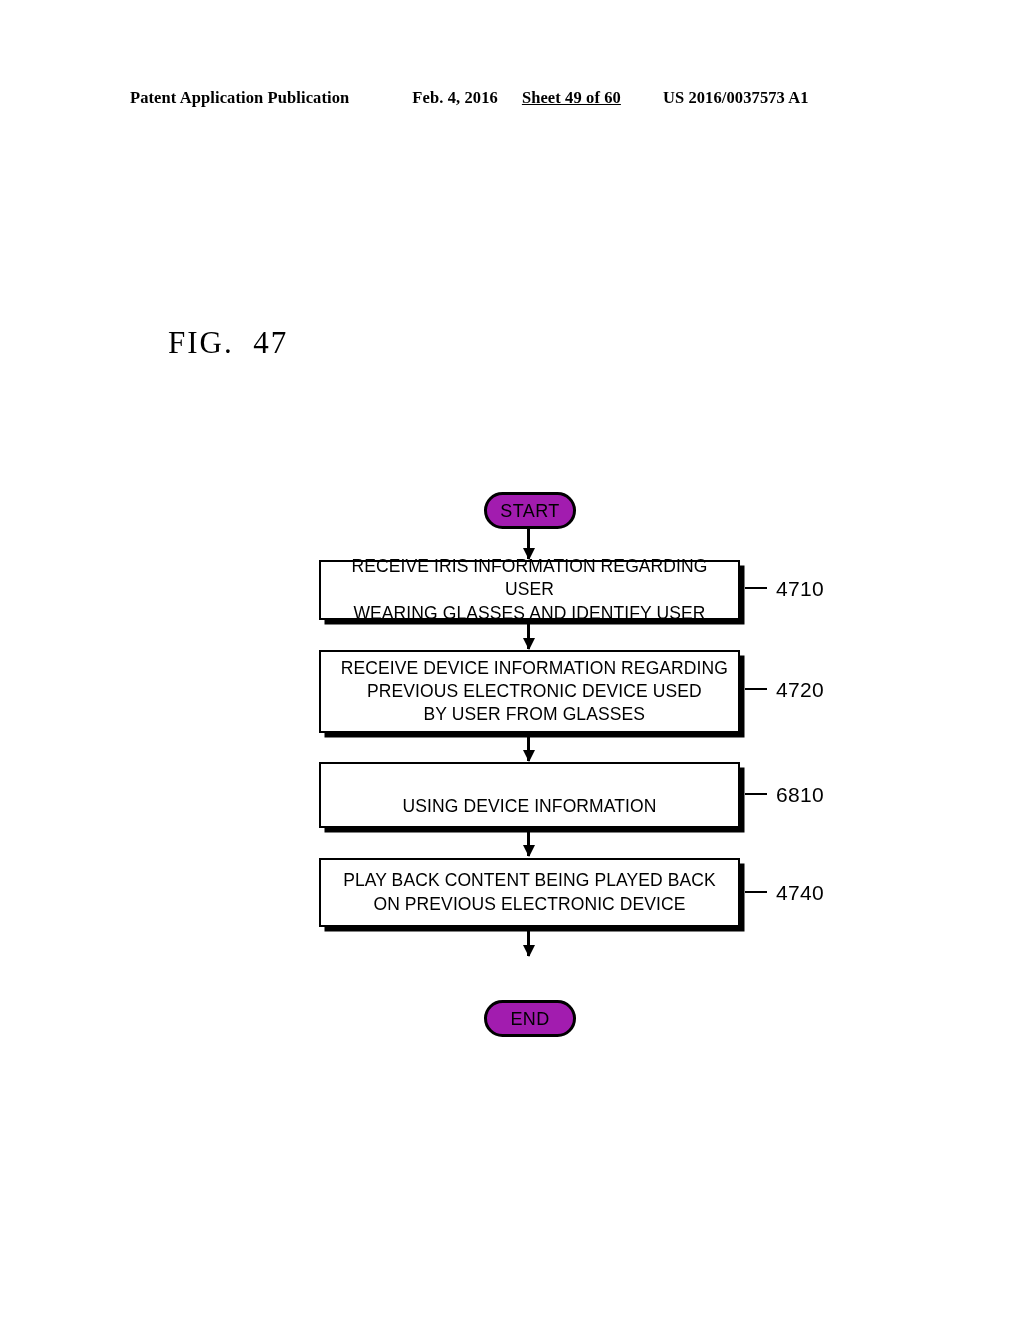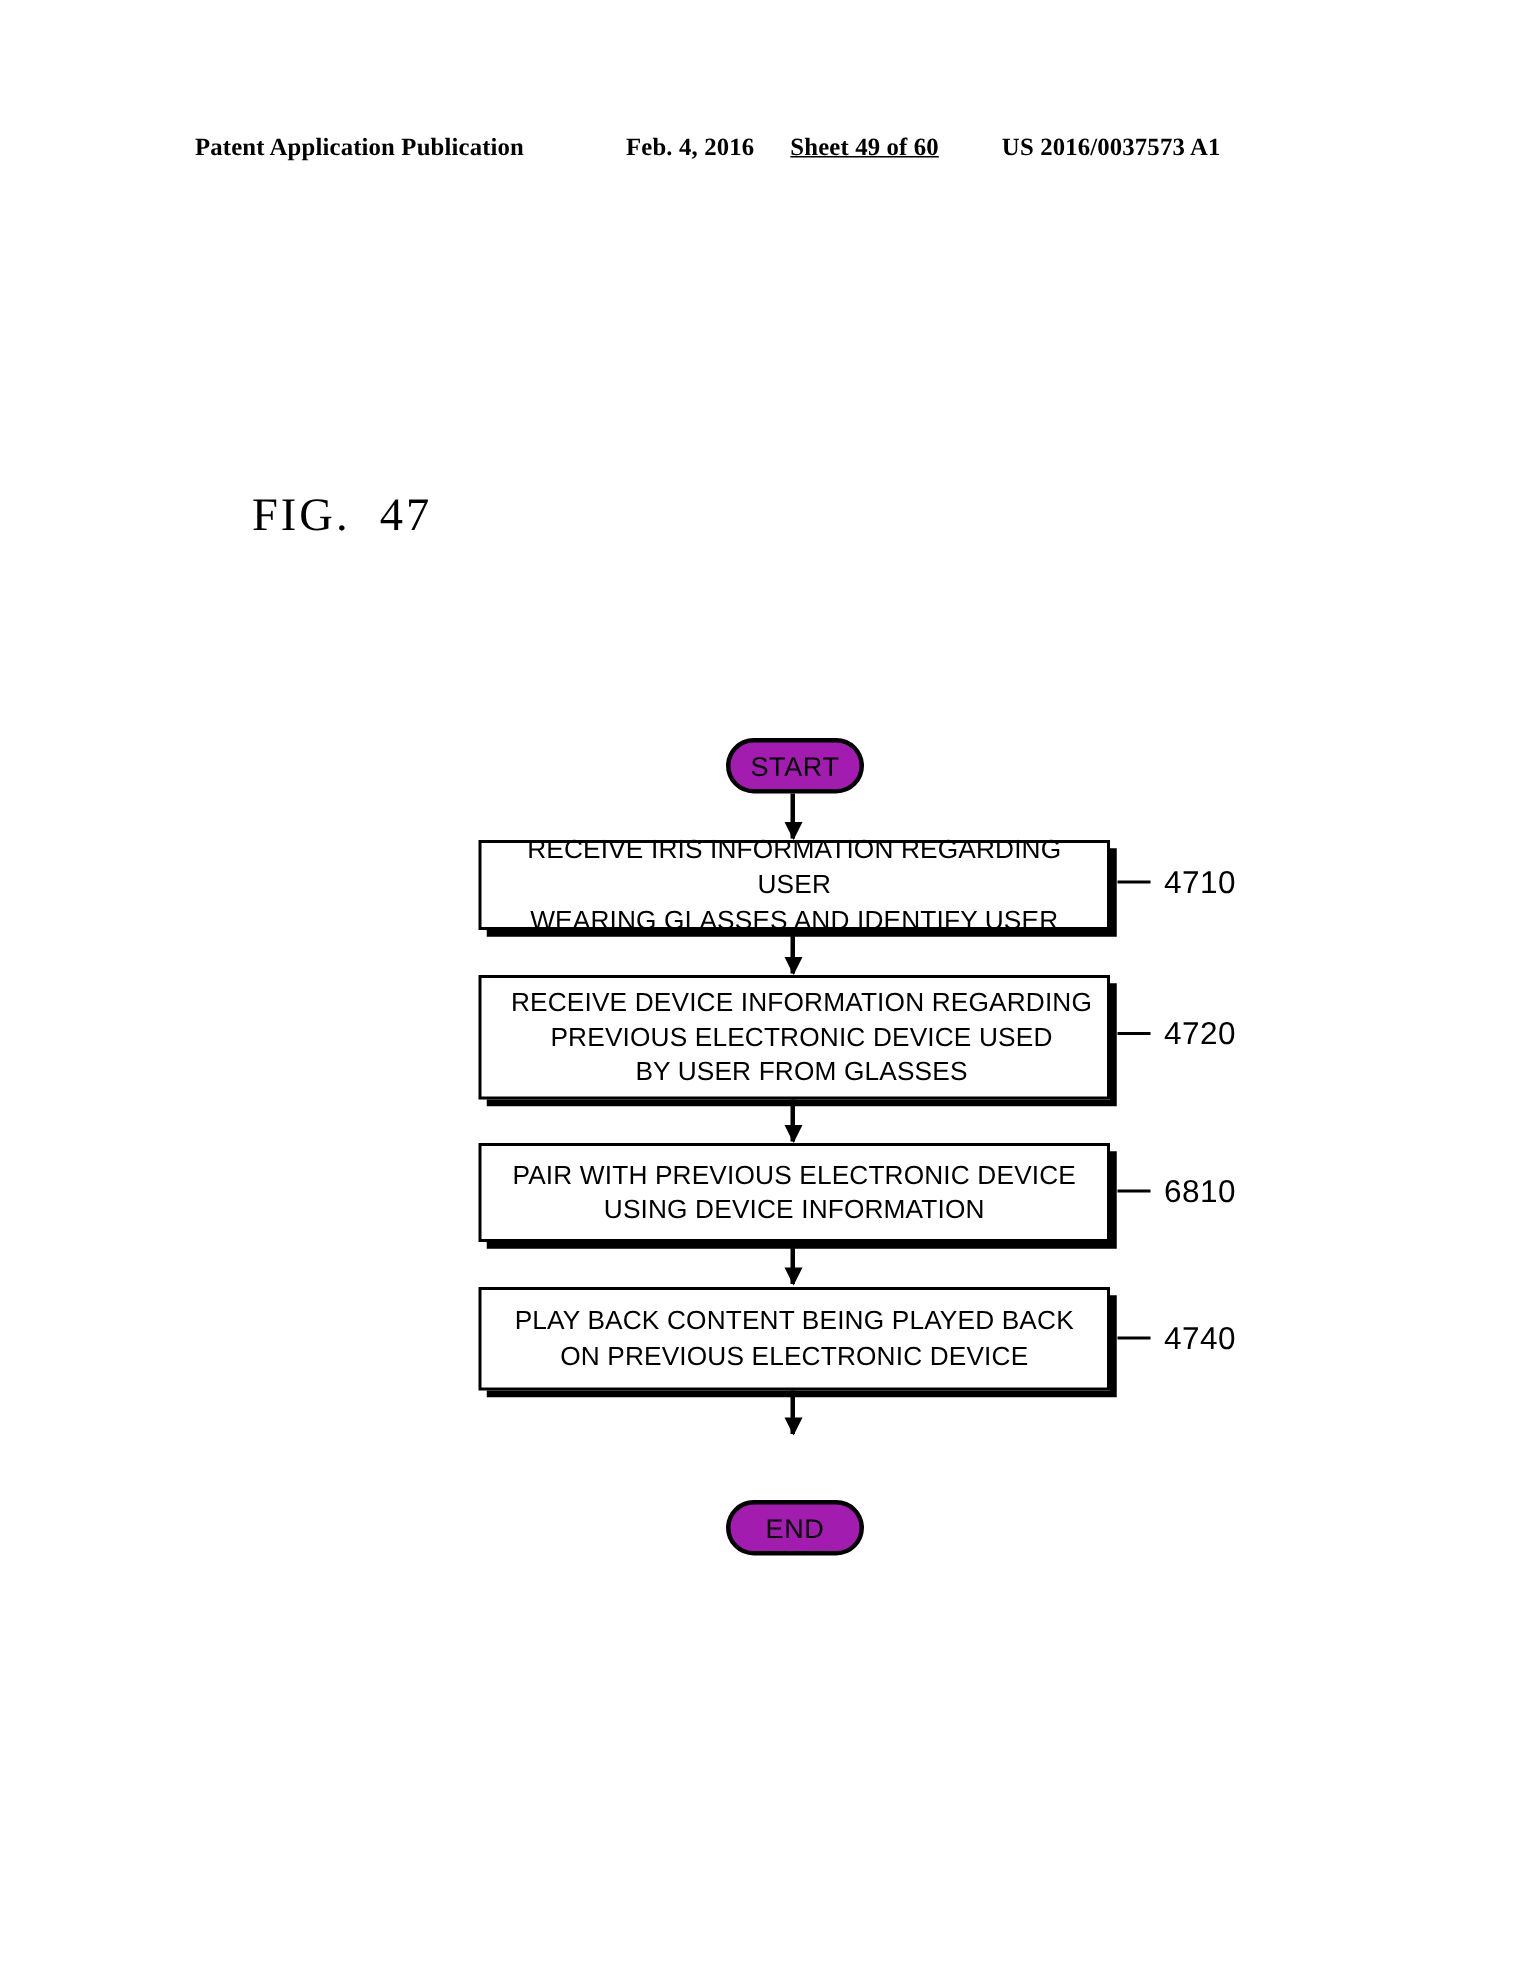--- a/index.html
+++ b/index.html
@@ -25,22 +25,22 @@
     width: 760px;
     height: 24px;
     display: flex;
     align-items: baseline;
     font-family: "Liberation Serif", serif;
     font-weight: bold;
     font-size: 16.5px;
     letter-spacing: 0.1px;
     white-space: nowrap;
   }
-  .page-header .hdr-pub      { margin-right: 68px; }
-  .page-header .hdr-date     { margin-right: 24px; }
+  .page-header .hdr-pub      { margin-right: 46px; }
+  .page-header .hdr-date     { margin-right: 24px; margin-left: 17px; }
   .page-header .hdr-sheet    { margin-right: 42px; text-decoration: underline; }
   .page-header .hdr-patno    { }
 
   
   .fig-label {
     position: absolute;
     top: 325px;
     left: 168px;
     font-family: "Liberation Serif", serif;
     font-size: 31px;
@@ -171,21 +171,21 @@
   </div>
   <div class="ref" style="left:745px; top:678px;">
     <span class="leader"></span>
     <span class="ref-num">4720</span>
   </div>
 
   <div class="conn" style="left:527px; top:733px; height:28px;"></div>
 
   <div class="proc" style="left:319px; top:762px; width:421px; height:66px;">
     <span class="proc-text">
-      <span>PAIR WITH PREVIOUS ELECTRONIC DEVICE</span><br>
+      <br>
       <span>USING DEVICE INFORMATION</span>
     </span>
   </div>
   <div class="ref" style="left:745px; top:783px;">
     <span class="leader"></span>
     <span class="ref-num">6810</span>
   </div>
 
   <div class="conn" style="left:527px; top:828px; height:28px;"></div>
 

